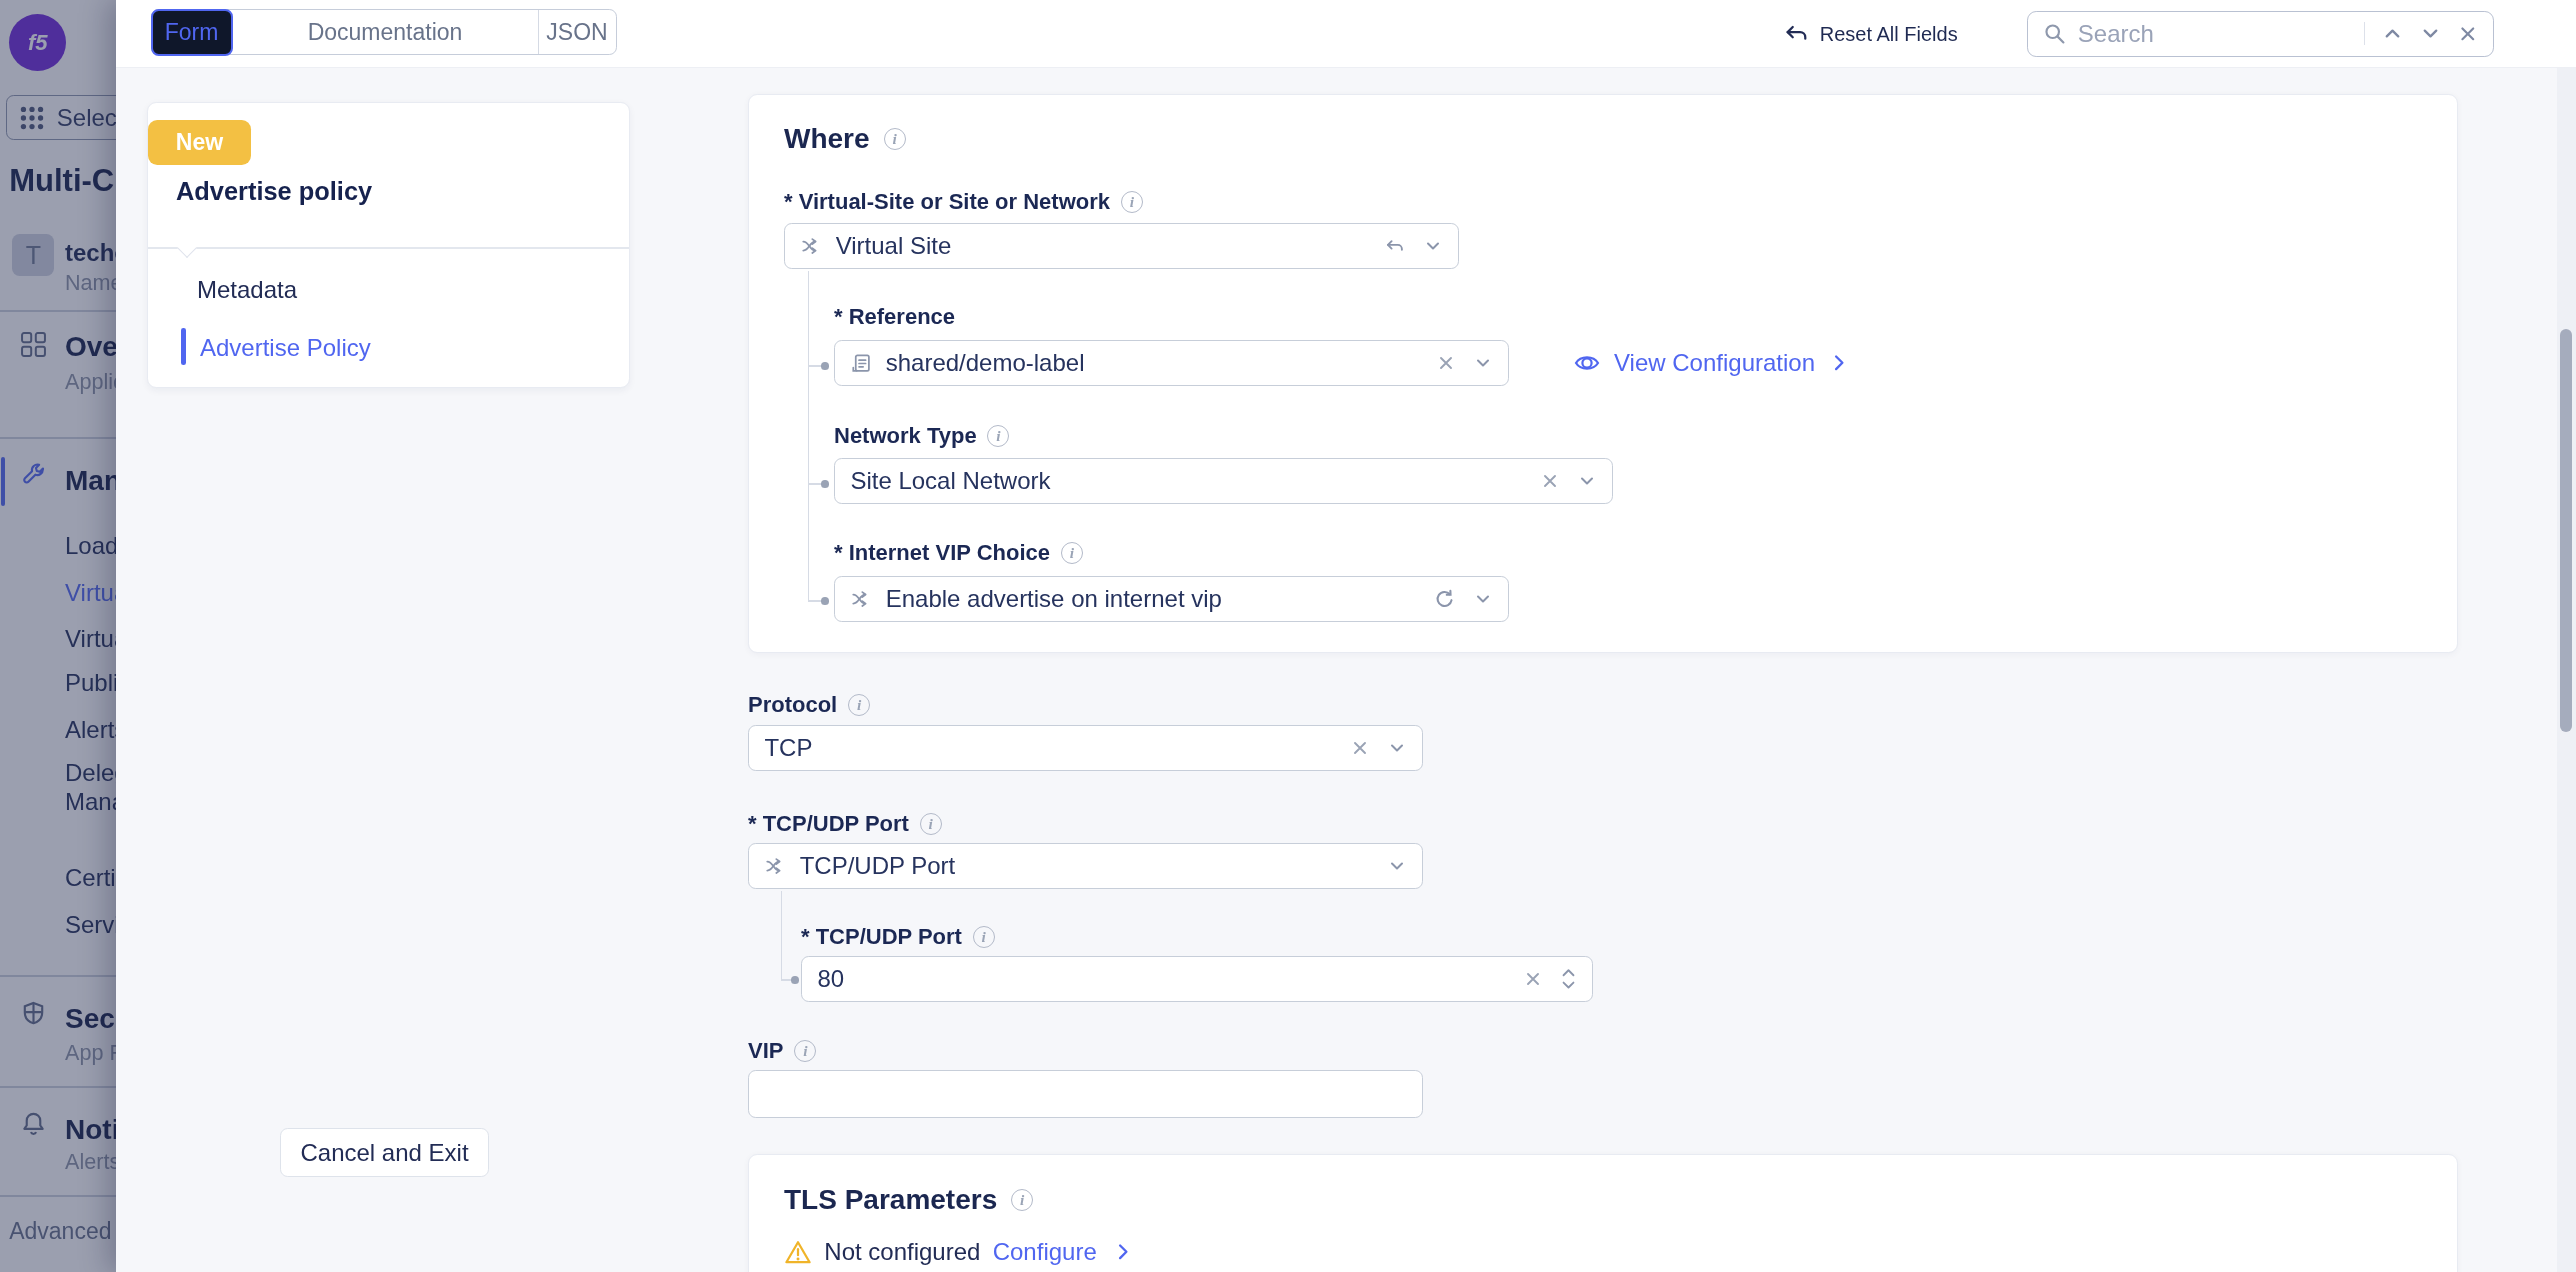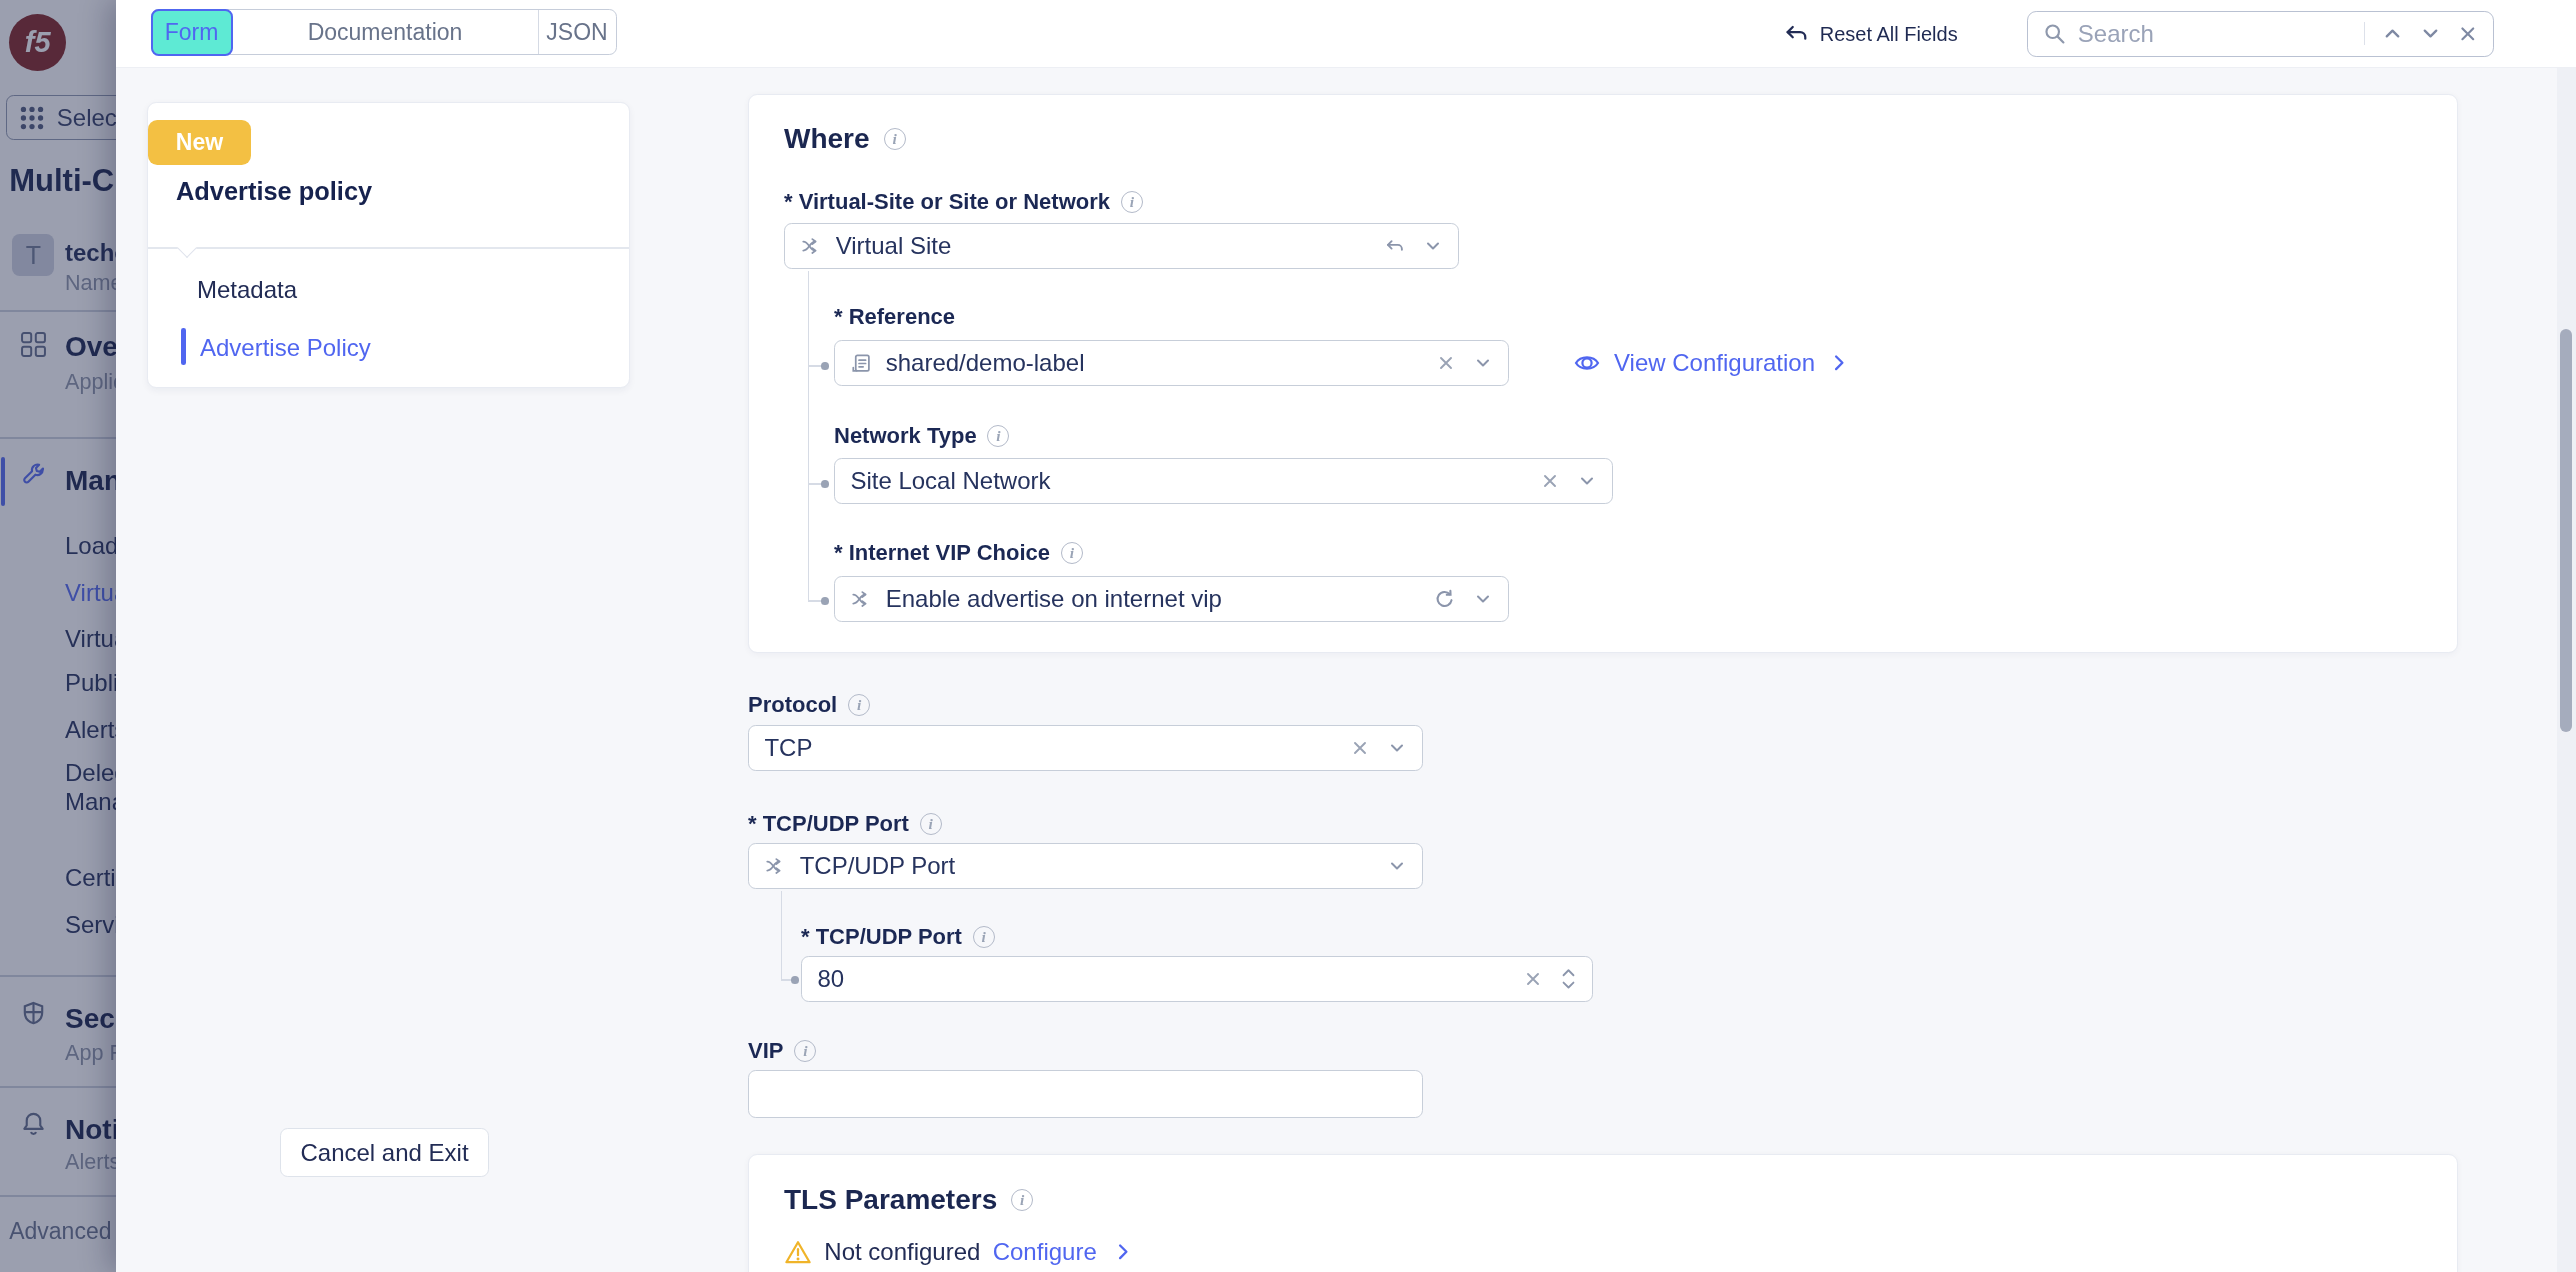--- a/index.html
+++ b/index.html
@@ -12,22 +12,22 @@
     --bg-main:#f6f7fa;
     --muted:#8a92a6;
   }
   *{box-sizing:border-box;margin:0;padding:0}
   html,body{width:2576px;height:1273px;overflow:hidden}
   body{font-family:"Liberation Sans",sans-serif;background:#fff;position:relative;color:var(--navy)}
 
   
   .sidebar{position:absolute;left:0;top:0;width:116px;height:1273px;background:#fff;overflow:hidden;z-index:1}
   .sidebar .abs{position:absolute}
-  .logo{left:9.2px;top:14px;width:57px;height:57px;border-radius:50%;background:#7f1d1d;color:#fff;
-        display:flex;align-items:center;justify-content:center;font-style:italic;font-weight:800;font-size:29px}
+  .logo{left:9.2px;top:14px;width:57px;height:57px;border-radius:50%;background:#6d28d9;color:#fff;
+        display:flex;align-items:center;justify-content:center;font-style:italic;font-weight:800;font-size:22px}
   .select-btn{left:6.2px;top:95px;width:169px;height:45px;border:1.9px solid #8d96ac;border-radius:7.7px;
         display:flex;align-items:center;gap:10.8px;padding:0 10.8px;font-size:24px;color:#2f3b63}
   .side-title{left:9.2px;top:163px;font-size:31px;font-weight:800;color:#141f4a;white-space:nowrap}
   .avatar{left:12.3px;top:234px;width:42px;height:42px;border-radius:7.7px;background:#cfd3e0;color:#6a7590;
         display:flex;align-items:center;justify-content:center;font-size:25px}
   .ws-name{left:65px;top:239px;font-size:24px;font-weight:700;white-space:nowrap}
   .ws-sub{left:65px;top:270px;font-size:21.6px;color:var(--muted);white-space:nowrap}
   .sdiv{left:0;height:1.5px;width:116px;background:#ccd1dd}
   .sec-label{font-size:28px;font-weight:700;color:#141f4a;white-space:nowrap}
   .sec-sub{font-size:21.6px;color:var(--muted);white-space:nowrap}
@@ -38,21 +38,21 @@
 
   
   .drawer{position:absolute;left:116px;top:0;width:2460px;height:1273px;background:var(--bg-main);z-index:10;
         box-shadow:-9.2px 0 26px rgba(15,20,50,.25)}
   .topbar{position:absolute;left:0;top:0;width:100%;height:68px;background:#fff;border-bottom:0.8px solid #edeff4}
 
   .tabs{position:absolute;left:35px;top:9.2px;height:46px;display:flex;border:1.5px solid #c6cdda;border-radius:7.7px;background:#fff}
   .tab{display:flex;align-items:center;justify-content:center;font-size:23px;color:#68738a;cursor:pointer}
   .tab.doc{width:305px;}
   .tab.json{width:78px;border-left:1.5px solid #d5dae4}
-  .tab.active{width:82px;margin:-1.5px 0 -1.5px -1.5px;border:2.3px solid var(--accent);border-radius:7.7px;color:var(--accent);background:#5eead4}
+  .tab.active{width:82px;margin:-1.5px 0 -1.5px -1.5px;border:2.3px solid var(--accent);border-radius:7.7px;color:var(--accent);background:#0f172a}
 
   .reset{position:absolute;left:1667px;top:0;height:68px;display:flex;align-items:center;gap:10.8px;cursor:pointer}
   .reset span{font-size:20px;color:#1f2a52}
 
   .searchbox{position:absolute;left:1911px;top:10.8px;width:467px;height:46px;border:1.9px solid #b9c1d2;border-radius:9.2px;
         background:#fff;display:flex;align-items:center;padding:0 14px;gap:10.8px}
   .searchbox input{border:none;outline:none;flex:1;font-size:24px;font-family:"Liberation Sans",sans-serif;color:#2a3660;min-width:0;background:transparent}
   .searchbox input::placeholder{color:#9aa3b8}
   .search-right{display:flex;align-items:center;gap:15.4px}
   .search-sep{width:1.5px;height:23px;background:#dde1ea}

